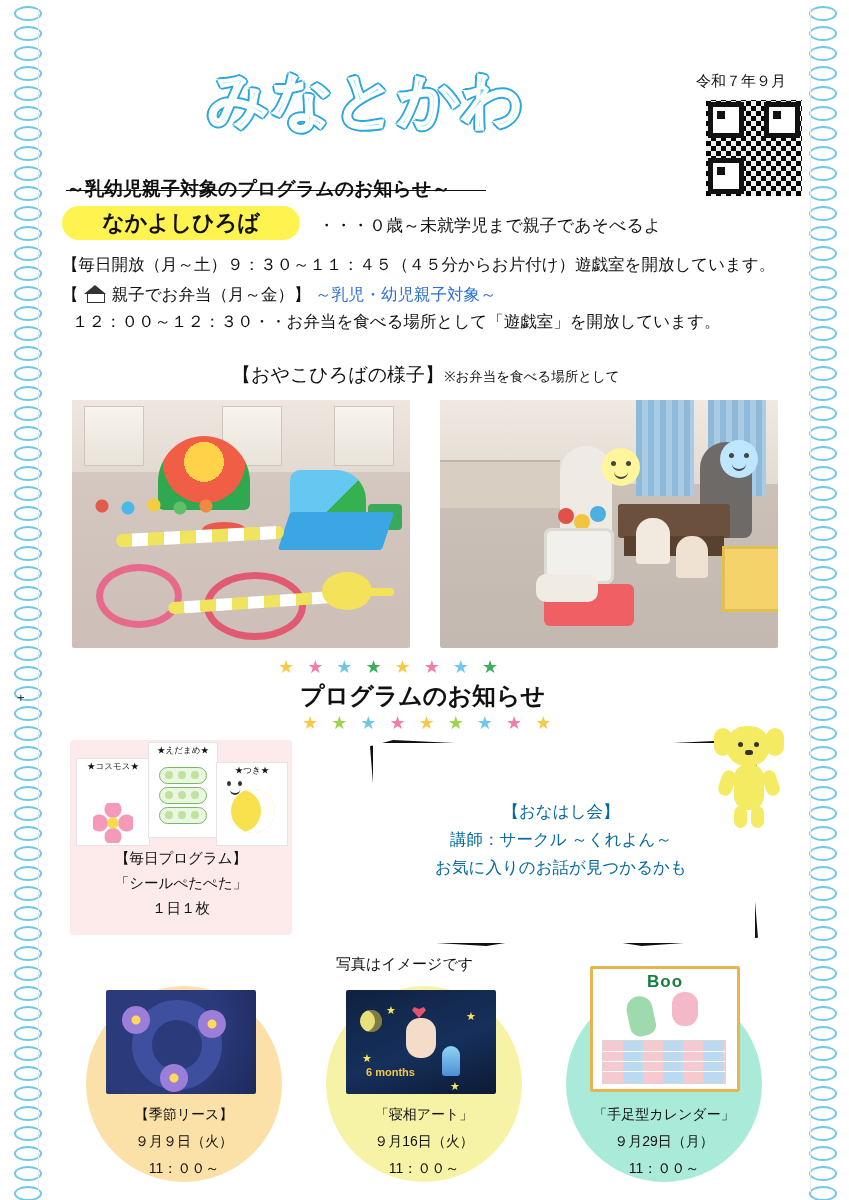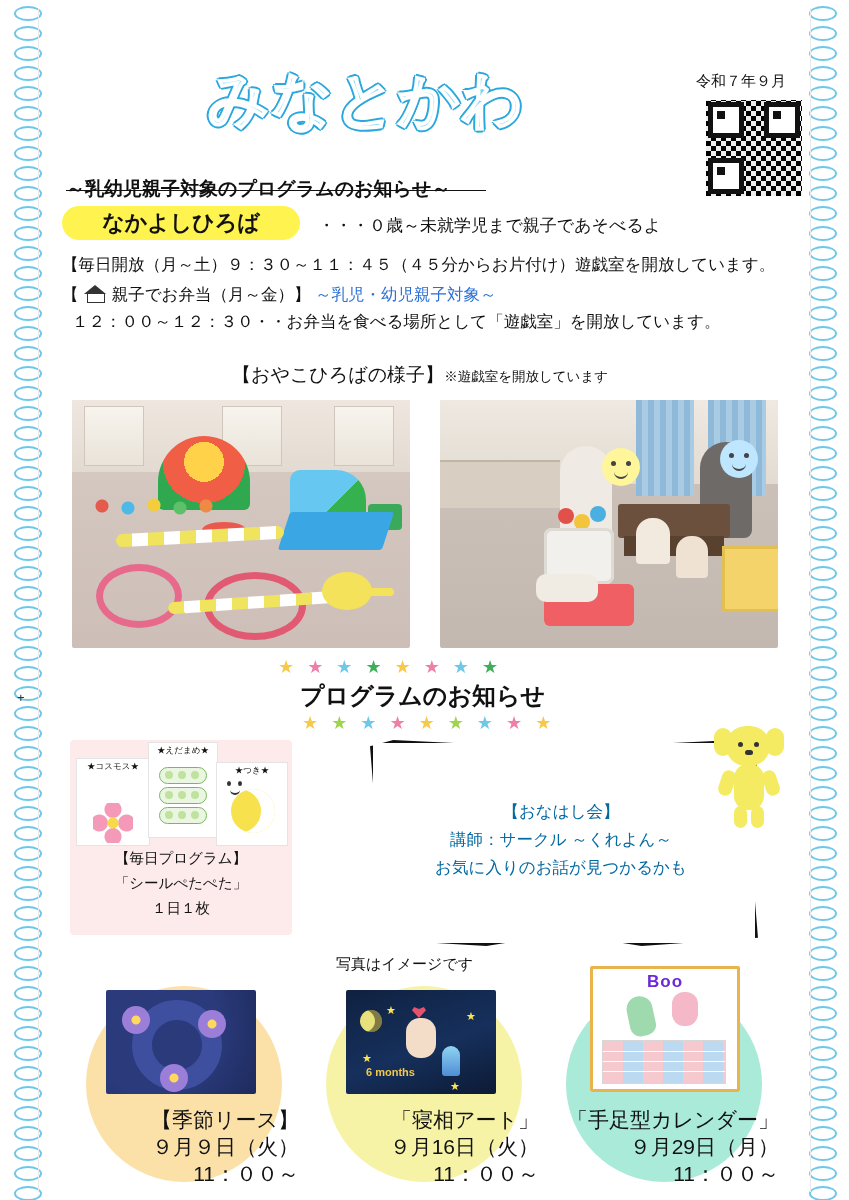--- a/index.html
+++ b/index.html
@@ -738,21 +738,21 @@
     position:absolute; left: 14px; top: 20px; width: 22px; height: 22px;
     border-radius: 50%; background:#e8e07a;
     box-shadow: inset -7px 0 0 0 rgba(0,0,0,.45);
   }
 
   .cal-bg {
     position:absolute; inset:0; background:#ffffff; border: 3px solid #e9b34d;
   }
   .cal-title {
     position:absolute; left: 0; top: 6px; width: 100%; text-align:center;
-    font-size: 17px; font-weight: bold; color: #6d28d9; letter-spacing: 1px;
+    font-size: 17px; font-weight: bold; color: #15803d; letter-spacing: 1px;
   }
   .cal-foot {
     position:absolute; left: 12px; bottom: 8px; width: 122px; height: 42px;
     background:
       repeating-linear-gradient(90deg,#f6c9cf 0 20px,#bcd9f2 20px 40px);
     border: 1px solid #d7d7d7;
   }
   .cal-foot-row {
     position:absolute; left:0; width:100%; height: 1px; background:#ffffff;
   }
@@ -762,22 +762,22 @@
     transform: rotate(-12deg);
   }
   .handprint {
     position:absolute; left: 82px; top: 26px; width: 26px; height: 34px;
     background: #f4b8c8; border-radius: 12px;
   }
 
   .cap {
     position: absolute;
     width: 230px;
-    text-align: right;
-    font-size: 21px;
+    text-align: center;
+    font-size: 14px;
     color: #111;
     white-space: nowrap;
   }
   .cap-left { left: 69px; }
   .cap-mid { left: 309px; }
   .cap-right { left: 549px; }
   .capline1 { top: 1106px; }
   .capline2 { top: 1133px; }
   .capline3 { top: 1160px; }
 </style>
@@ -939,21 +939,21 @@
   <span>親子でお弁当（月～金）】</span>
   <span class="blue">～乳児・幼児親子対象～</span>
 </div>
 <div class="house-icon">
   <div class="roof"></div>
     <div class="base"></div>
 </div>
 <div class="body-line l3">１２：００～１２：３０・・お弁当を食べる場所として「遊戯室」を開放しています。</div>
 
 <div class="photo-caption">
-  <span>【おやこひろばの様子】</span><span class="small">※遊戯室を開放しています</span>
+  <span>【おやこひろばの様子】</span><span class="small">※お弁当を食べる場所として</span>
 </div>
 
 <div class="photo p1">
   <div class="pfloor"></div>
   <div class="pwall"></div>
   <div class="pwindow w1"></div>
     <div class="pwindow w2"></div>
     <div class="pwindow w3"></div>
   <div class="green-box"></div>
   <div class="tent"></div>

